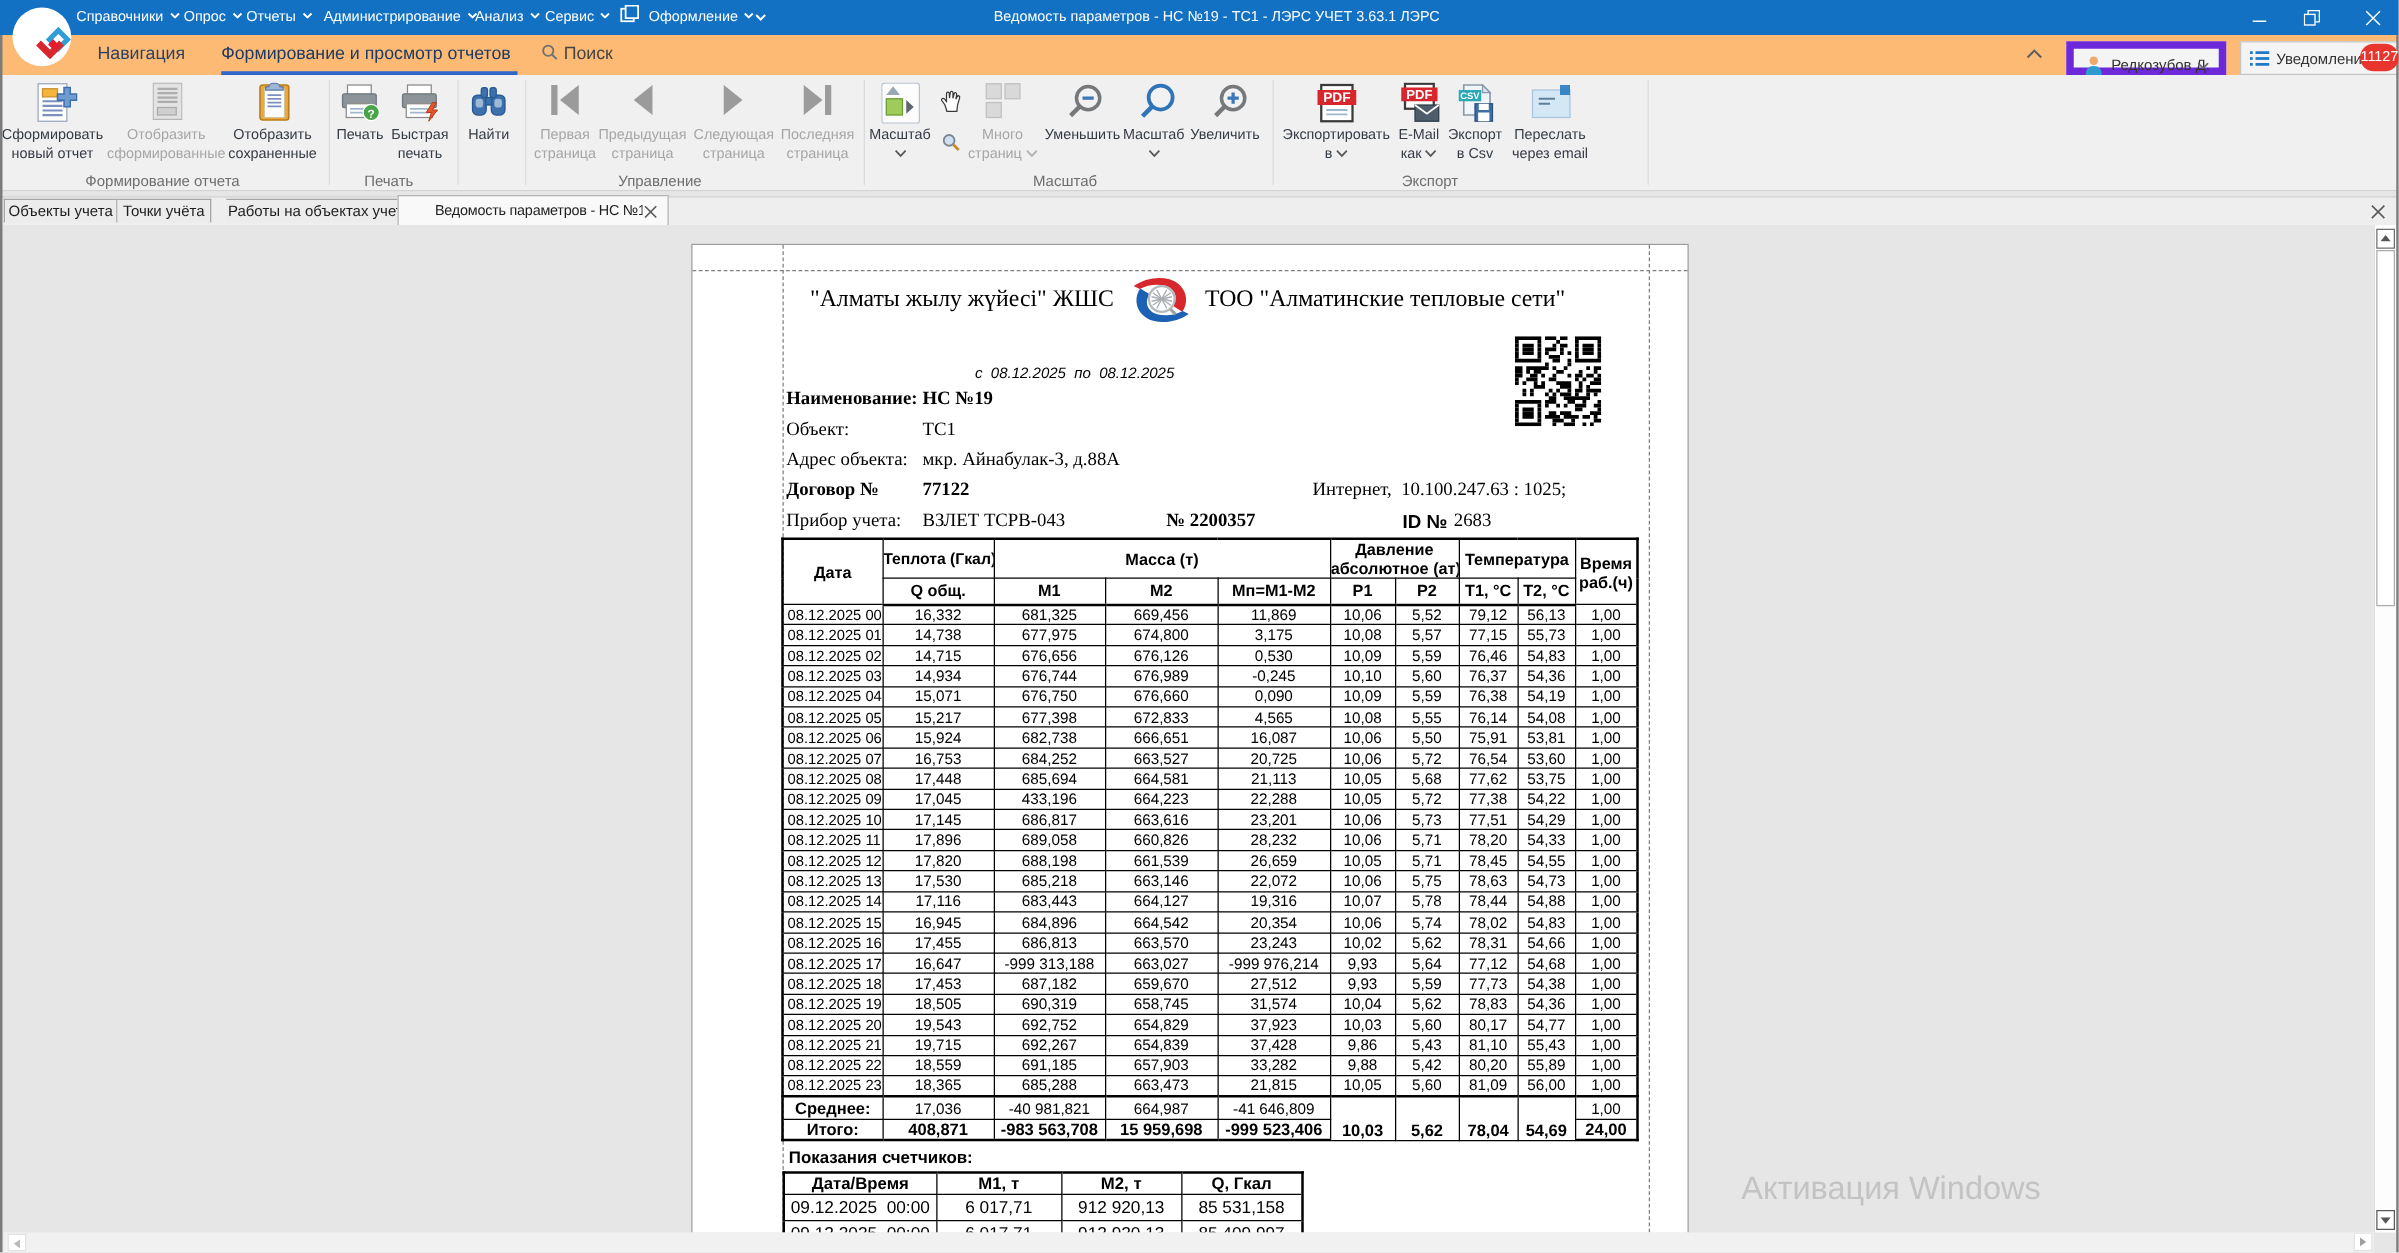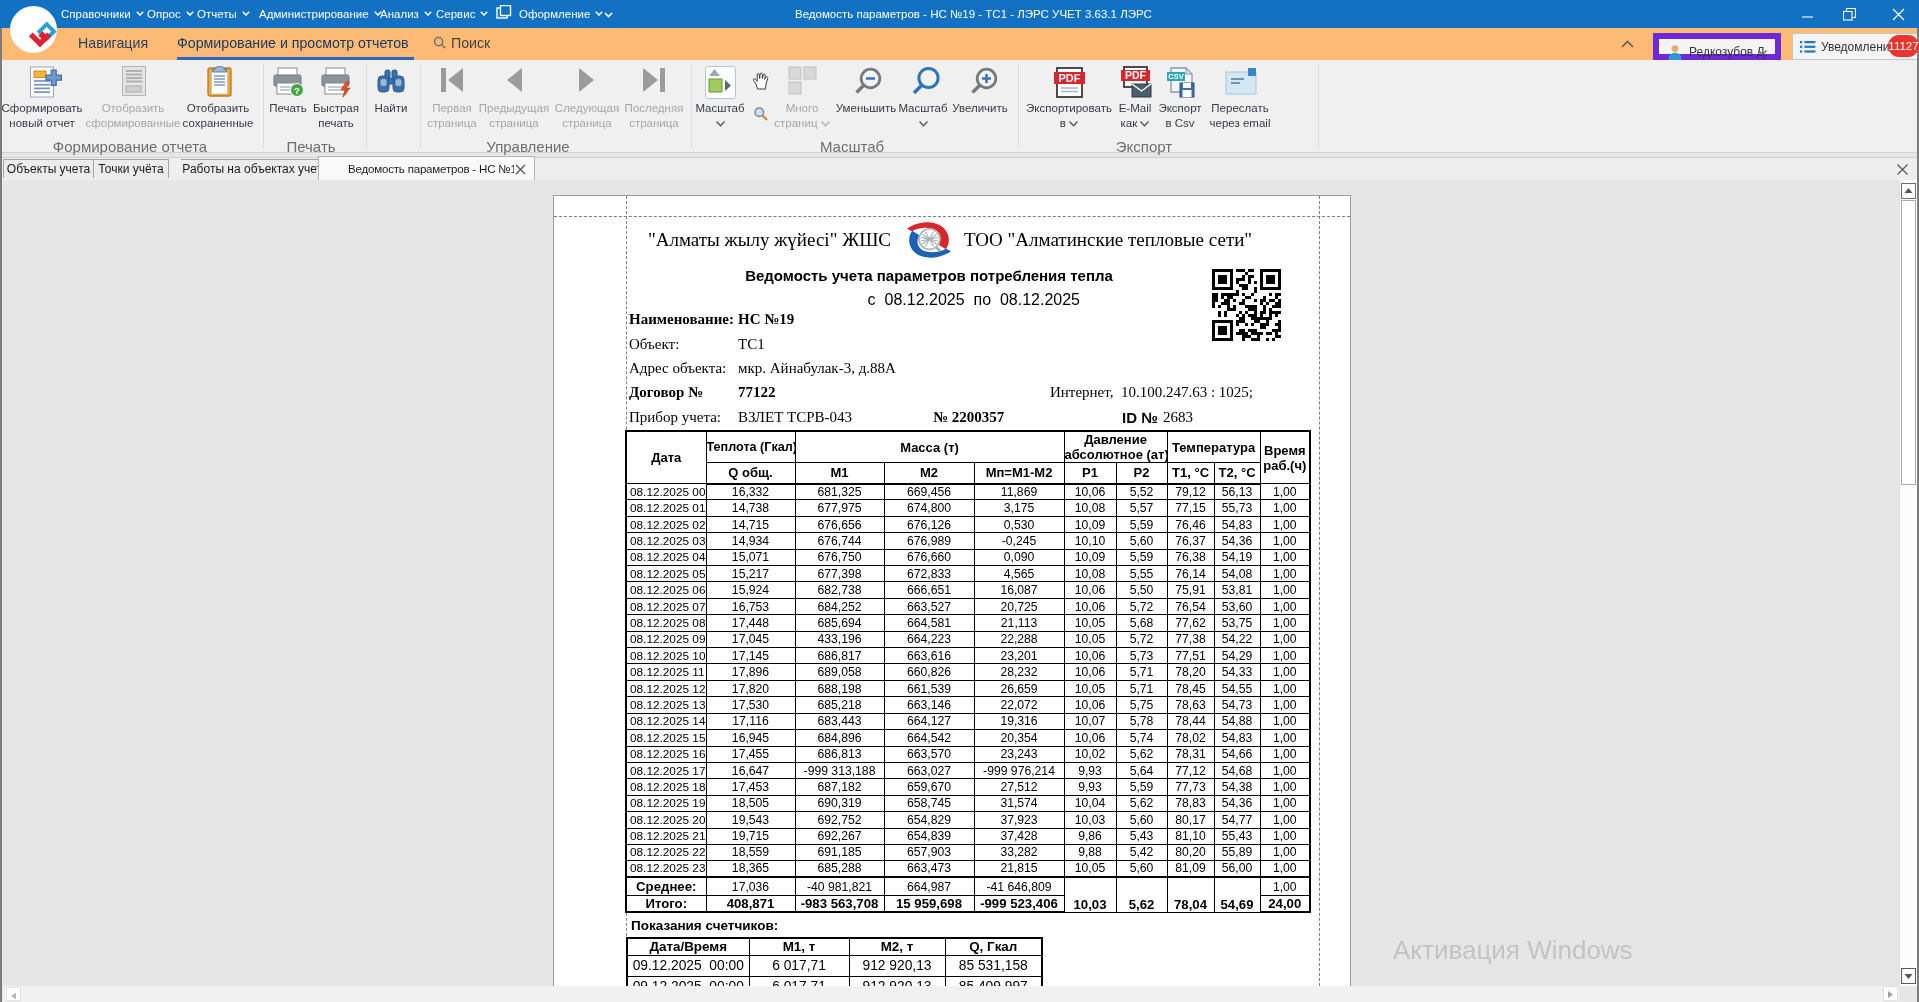--- a/index.html
+++ b/index.html
@@ -15,21 +15,21 @@
 #logocirc { position:absolute; left:10px; top:6px; width:47px; height:47px; border-radius:50%; background:#fff; z-index:30; }
 
 #ribbontabs { position:absolute; left:0; top:28px; width:1919px; height:32px; background:#fdba74; }
 .rtab { position:absolute; top:0; height:32px; line-height:30px; font-size:14.2px; white-space:nowrap; }
 #rtabsel-underline { position:absolute; background:#2e66c9; height:3px; }
 
 #ribbon { position:absolute; left:0; top:60px; width:1919px; height:93px; background:#f1f0f1; border-bottom:1px solid #d4d3d4; }
 .rsep { position:absolute; top:4px; height:84px; width:1px; background:#dcdbdc; }
 .rbtnlbl { position:absolute; top:41px; width:120px; text-align:center; font-size:11.5px; line-height:14.5px; color:#343b44; }
 .rbtnlbl.dis { color:#a6a6a6; }
-.groupcap { position:absolute; top:78px; font-size:15px; color:#6e6e6e; text-align:center; }
+.groupcap { position:absolute; top:78px; font-size:12px; color:#6e6e6e; text-align:center; }
 .ricon { position:absolute; top:6px; }
 
 #docstrip { position:absolute; left:0; top:157px; width:1919px; height:23px; background:#efeeef; border-top:1px solid #cfcfcf; }
 .dtab { position:absolute; top:1px; height:19px; background:#ececec; border:1px solid #a5a5a5; border-bottom:none; font-size:12px; line-height:18px; color:#1d1d1d; text-align:center; white-space:nowrap; overflow:hidden; }
 #dtabactive { position:absolute; left:318px; top:-2px; width:217px; height:25px; background:#f9f9f9; border:1px solid #b4b4b4; border-bottom:none; font-size:11.5px; letter-spacing:-0.18px; line-height:24px; color:#1d1d1d; white-space:nowrap; overflow:hidden; }
 
 #content { position:absolute; left:3px; top:180px; width:1896px; height:806px; background:#e7e6e7; overflow:hidden; }
 #page { position:absolute; left:550px; top:15px; width:798px; height:900px; background:#fff; border:1px solid #9b9b9b; }
 
 .serif { font-family:"Liberation Serif", serif; }
@@ -383,22 +383,21 @@
           <line x1="16.2" y1="14.2" x2="30.6" y2="24.2"></line>
               <line x1="15.2" y1="17.4" x2="31.6" y2="21"></line>
           <line x1="16.2" y1="24.2" x2="30.6" y2="14.2"></line>
               <line x1="15.2" y1="21" x2="31.6" y2="17.4"></line>
           <line x1="19.4" y1="11.8" x2="27.4" y2="26.6"></line>
               <line x1="27.4" y1="11.8" x2="19.4" y2="26.6"></line>
         </g>
         </g>
       </svg>
     </div>
-    <div style="position:absolute; left:125px; top:71px; width:500px; text-align:center; font-size:15px; font-weight:bold;">Ведомость учета параметров потребления тепла</div>
-    <div style="position:absolute; left:226px; top:95px; width:300px; text-align:right; font-size:16px;">с&nbsp; 08.12.2025&nbsp; по&nbsp; 08.12.2025</div>
+    <div style="position:absolute; left:226px; top:95px; width:300px; text-align:left; font-size:12px;font-style:italic;">с&nbsp; 08.12.2025&nbsp; по&nbsp; 08.12.2025</div>
     <div style="position:absolute; left:658px; top:73px;"><svg width="69" height="72" viewBox="0 0 69 72" fill="#000">
           <rect x="0" y="0" width="21" height="3"></rect>
           <rect x="24" y="0" width="9" height="3"></rect>
           <rect x="36" y="0" width="6" height="3"></rect>
           <rect x="48" y="0" width="21" height="3"></rect>
           <rect x="0" y="3" width="3" height="3"></rect>
           <rect x="18" y="3" width="3" height="3"></rect>
           <rect x="33" y="3" width="3" height="3"></rect>
           <rect x="48" y="3" width="3" height="3"></rect>
           <rect x="66" y="3" width="3" height="3"></rect>

